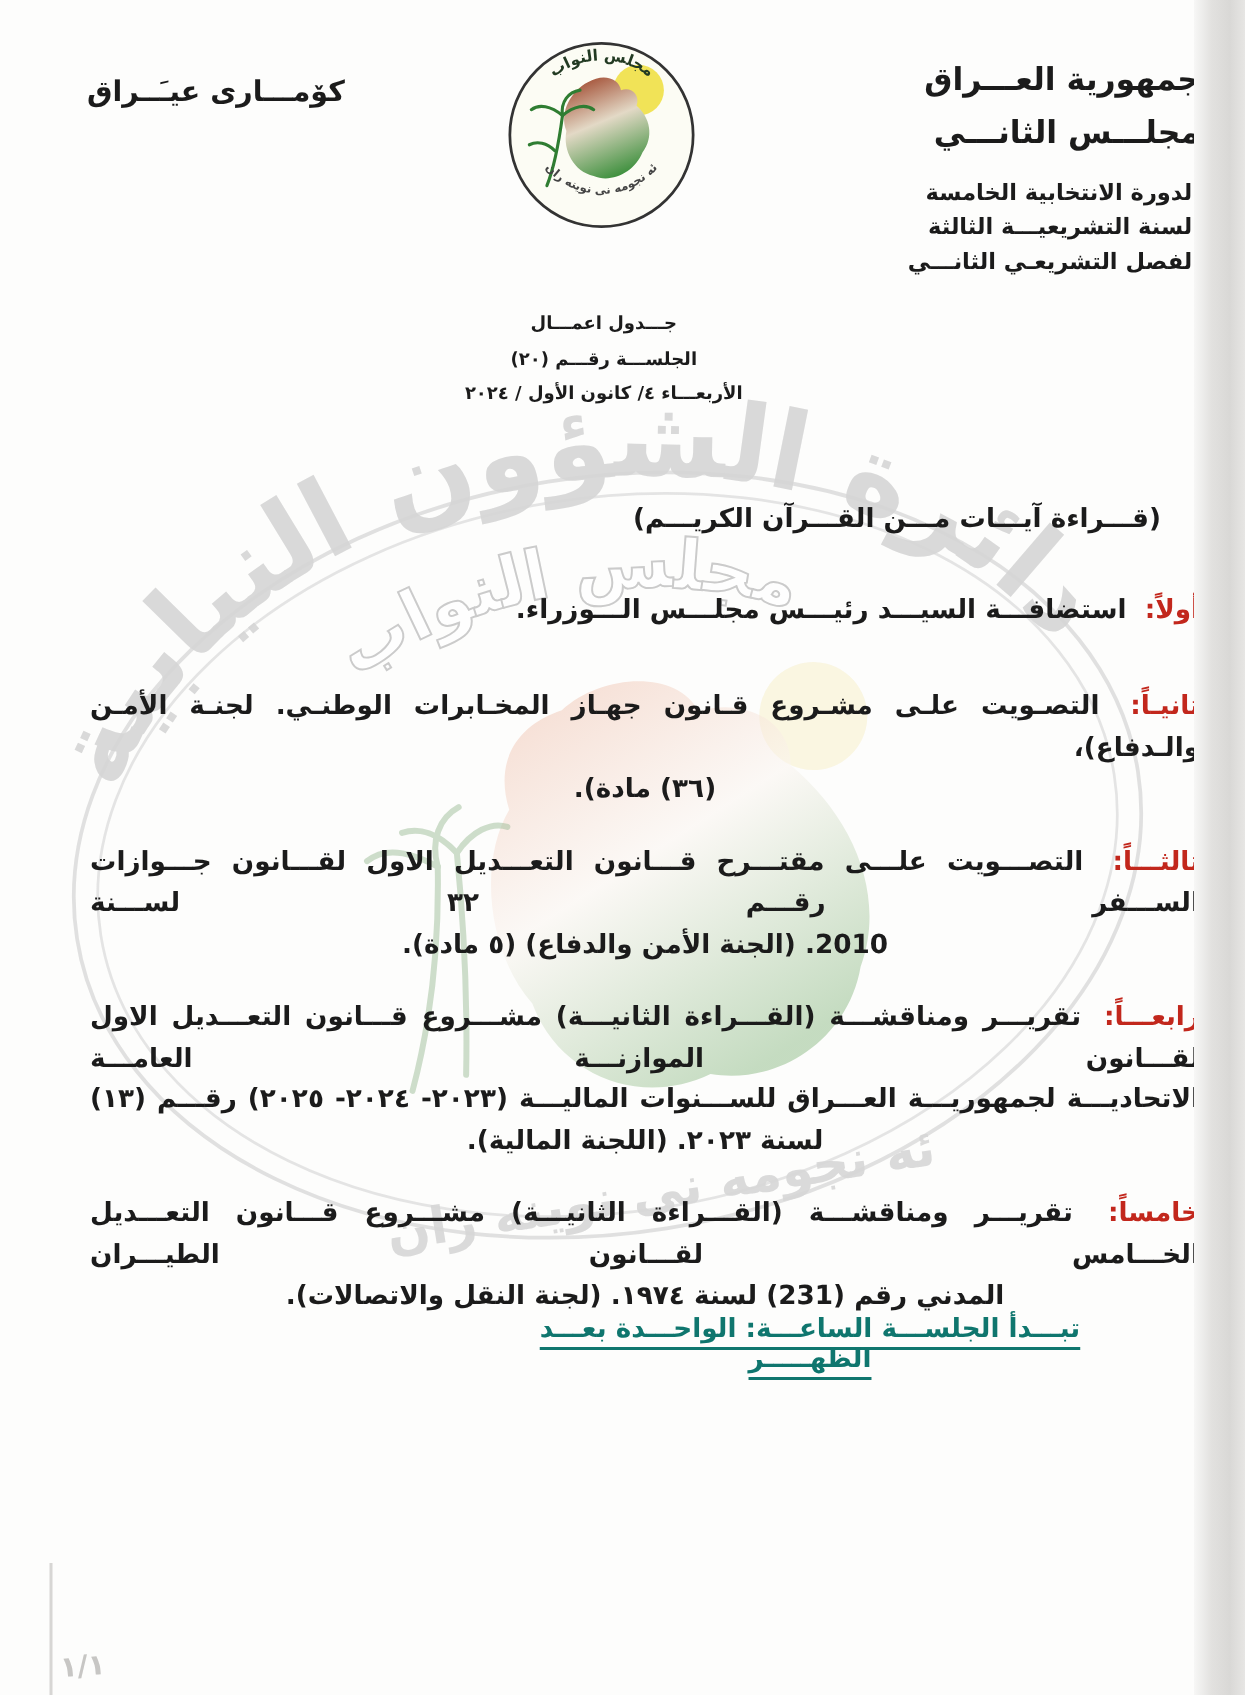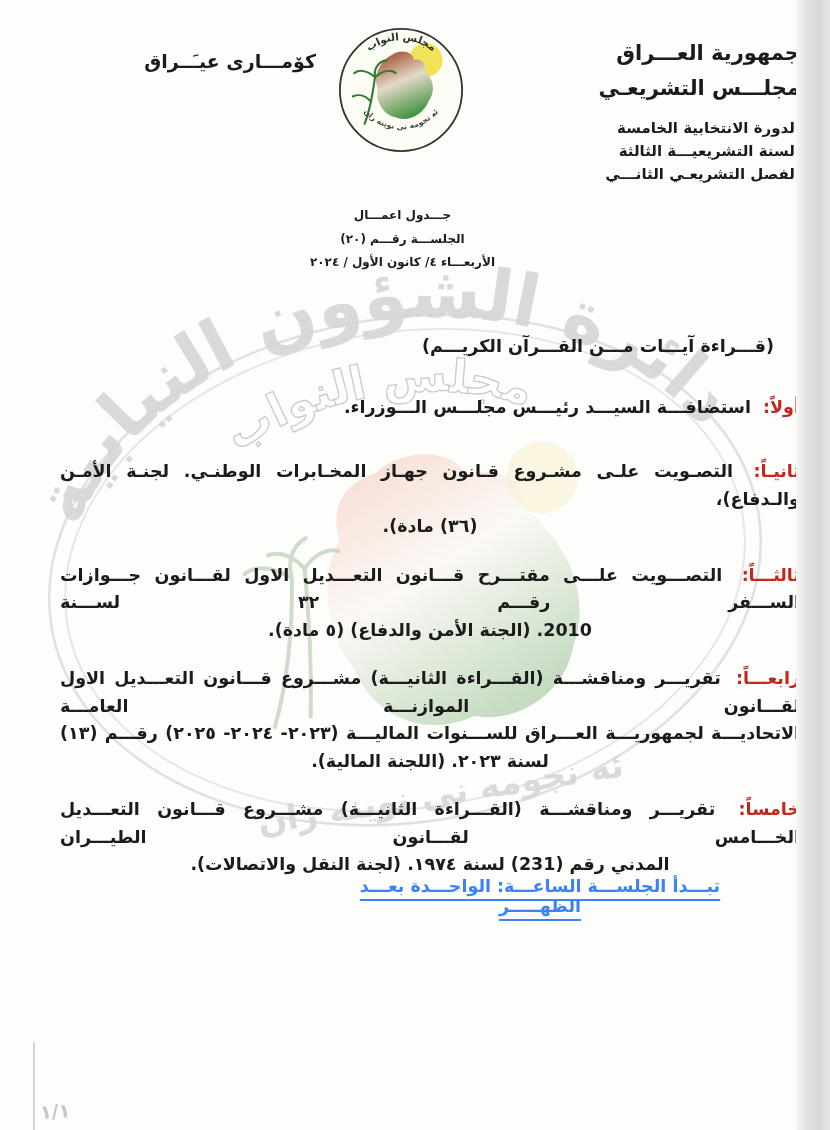--- a/index.html
+++ b/index.html
@@ -15,21 +15,21 @@
   .scan-left-line{position:absolute;left:33px;top:1042px;width:2px;height:88px;background:#d7d6d4;}
   .page-marker{position:absolute;left:40px;top:1100px;color:#c7c6c4;font-size:19px;transform:rotate(-4deg);}
 
   
   .watermark{position:absolute;inset:0;pointer-events:none;}
 
   
   .hdr-right{position:absolute;top:36px;right:30px;width:260px;direction:rtl;}
   .hdr-right .big{font-size:21px;line-height:35px;letter-spacing:.2px;}
   .hdr-right .subs{margin-top:11px;font-size:15px;line-height:23px;}
-  .hdr-left{position:absolute;top:46px;left:58px;width:258px;text-align:right;direction:rtl;}
+  .hdr-left{position:absolute;top:46px;left:58px;width:258px;text-align:left;direction:rtl;}
   .hdr-left .k1{font-size:19px;line-height:30px;}
   .hdr-left .k2{font-size:19px;line-height:42px;}
   .hdr-logo{position:absolute;top:22px;left:336px;width:130px;height:136px;}
 
   
   .title-block{position:absolute;top:204px;left:0;width:805px;text-align:center;direction:rtl;
     font-size:12px;line-height:23.5px;}
 
   
   .docbody{position:absolute;top:333px;left:60px;width:740px;direction:rtl;
@@ -38,21 +38,21 @@
   .item{margin-top:21px;}
   .item:first-child{margin-top:33px;}
   .item:nth-child(2){margin-top:37px;}
   .line.justify{text-align:justify;text-align-last:justify;}
   .line.center{text-align:right;text-align-last:center;}
   .line.start{text-align:right;}
   .lbl{color:#c2271c;padding-left:6px;}
 
   
   .footer-line{position:absolute;top:876px;right:68px;width:444px;direction:rtl;
-    text-align:center;color:#3b82f6;font-size:17.5px;
+    text-align:center;color:#0f766e;font-size:17.5px;
     text-decoration:underline;text-underline-offset:7px;text-decoration-thickness:1.5px;}
 </style>
 </head>
 <body>
 
 <div class="page">
 
   <svg class="watermark" viewBox="0 0 830 1130" xmlns="http://www.w3.org/2000/svg">
     <defs>
       <linearGradient id="mapw" x1="0.2" y1="0" x2="0.6" y2="1">
@@ -81,21 +81,21 @@
       </text>
       <text font-size="46" font-weight="bold" fill="#ffffff" stroke="#c6c6c6" stroke-width="1.3" opacity="0.9">
         <textPath href="#wmArcInner" startOffset="50%" text-anchor="middle">مجلس النواب</textPath>
       </text>
       <text x="405" y="808" text-anchor="middle" font-size="34" font-weight="bold" fill="#d7d7d7" opacity="0.9">ئه نجومه نى نوينه ران</text>
     </g>
   </svg>
 
   <div class="hdr-right">
     <div class="big">جمهورية العـــراق</div>
-    <div class="big">مجلـــس التشريعـي</div>
+    <div class="big">مجلـــس الثانـــي</div>
     <div class="subs">
       <div>الدورة الانتخابية الخامسة</div>
       <div>السنة التشريعيـــة الثالثة</div>
       <div>الفصل التشريعـي الثانـــي</div>
     </div>
   </div>
 
   <div class="hdr-left">
     <div class="k1">كۆمـــارى عيـَــراق</div>
   </div>

